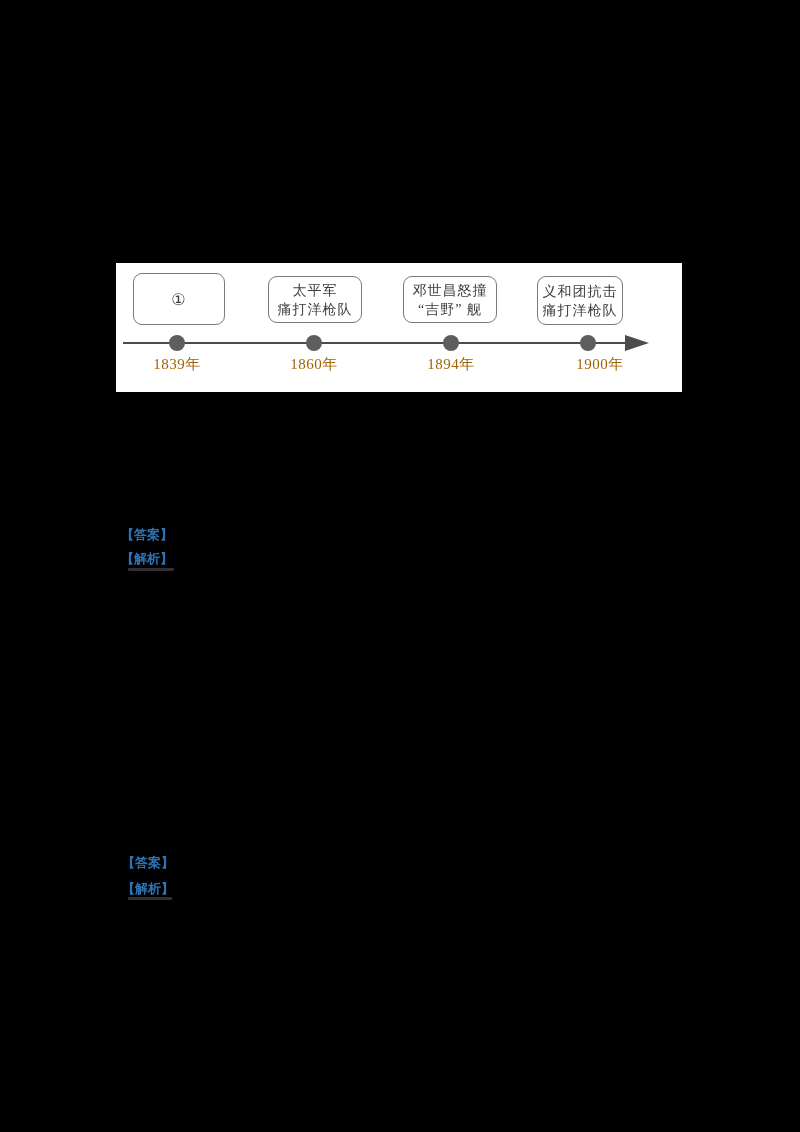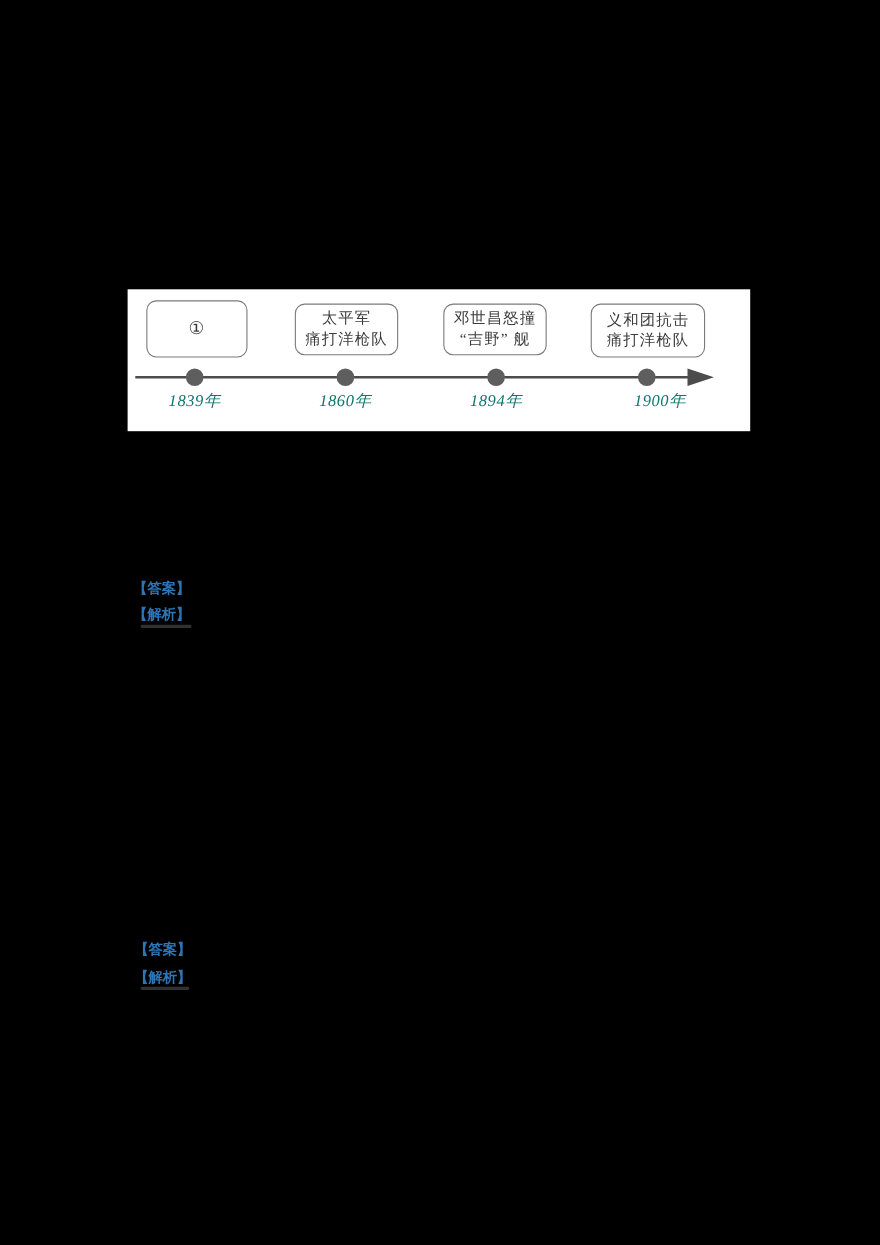--- a/index.html
+++ b/index.html
@@ -38,41 +38,40 @@
     justify-content: center;
     text-align: center;
     color: #3c3c3c;
     font-size: 14px;
     line-height: 19px;
     letter-spacing: 1px;
   }
   .evt-box.box-0 { left: 17px;  top: 10px; width: 92px; height: 52px; font-size: 16px; }
   .evt-box.box-1 { left: 152px; top: 13px; width: 94px; height: 47px; }
   .evt-box.box-2 { left: 287px; top: 13px; width: 94px; height: 47px; }
-  .evt-box.box-3 { left: 421px; top: 13px; width: 104px; height: 49px; }
+  .evt-box.box-3 { left: 421px; top: 13px; width: 86px; height: 49px; }
 
   
   .axis-svg {
     position: absolute;
     left: 0;
     top: 0;
     width: 566px;
     height: 129px;
   }
 
   
   .year-label {
     position: absolute;
     top: 92px;
     width: 90px;
     text-align: center;
     font-size: 15px;
-    color: #0f766e;
+    color: #a16207;
     letter-spacing: 0.5px;
-    font-style: italic;
   }
   .year-label.y-0 { left: 16px;  }
   .year-label.y-1 { left: 153px; }
   .year-label.y-2 { left: 290px; }
   .year-label.y-3 { left: 439px; }
 
   
   .blue-label {
     position: absolute;
     color: #2e75b6;

